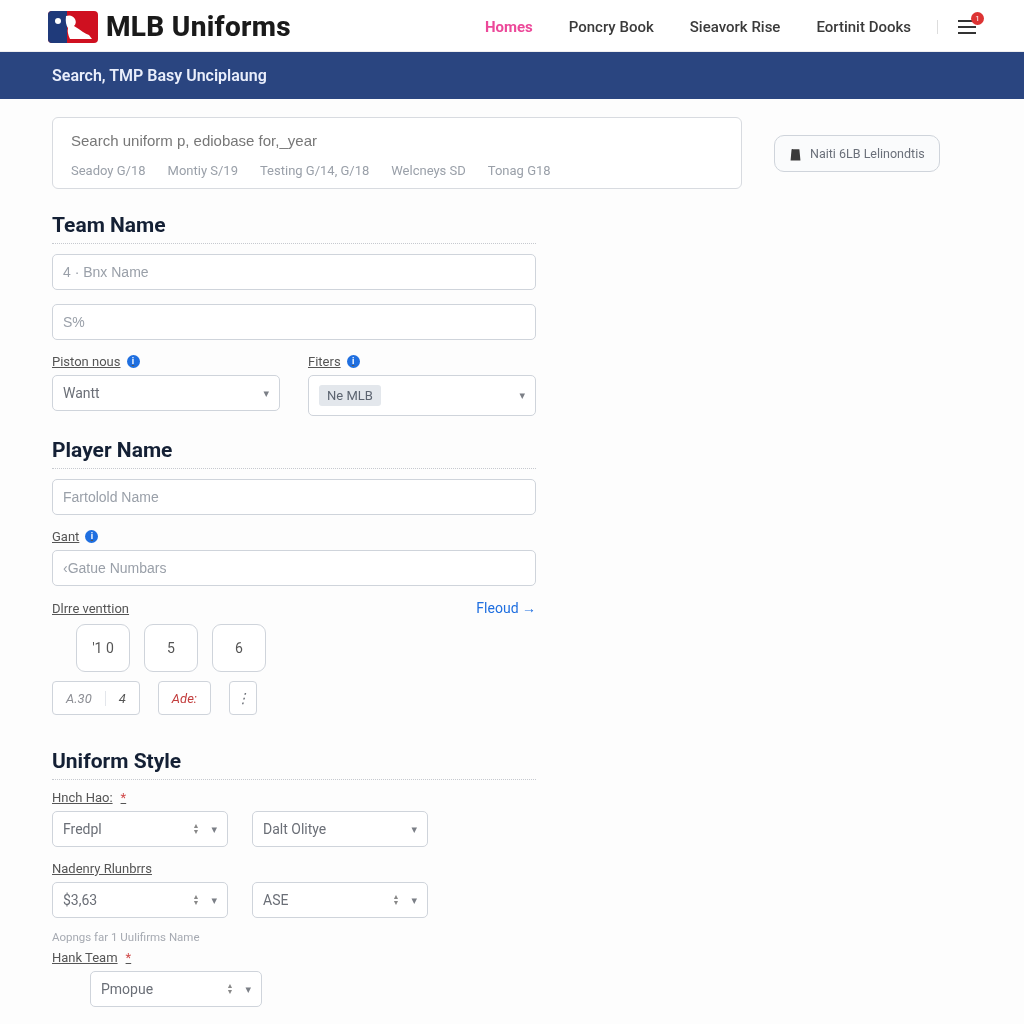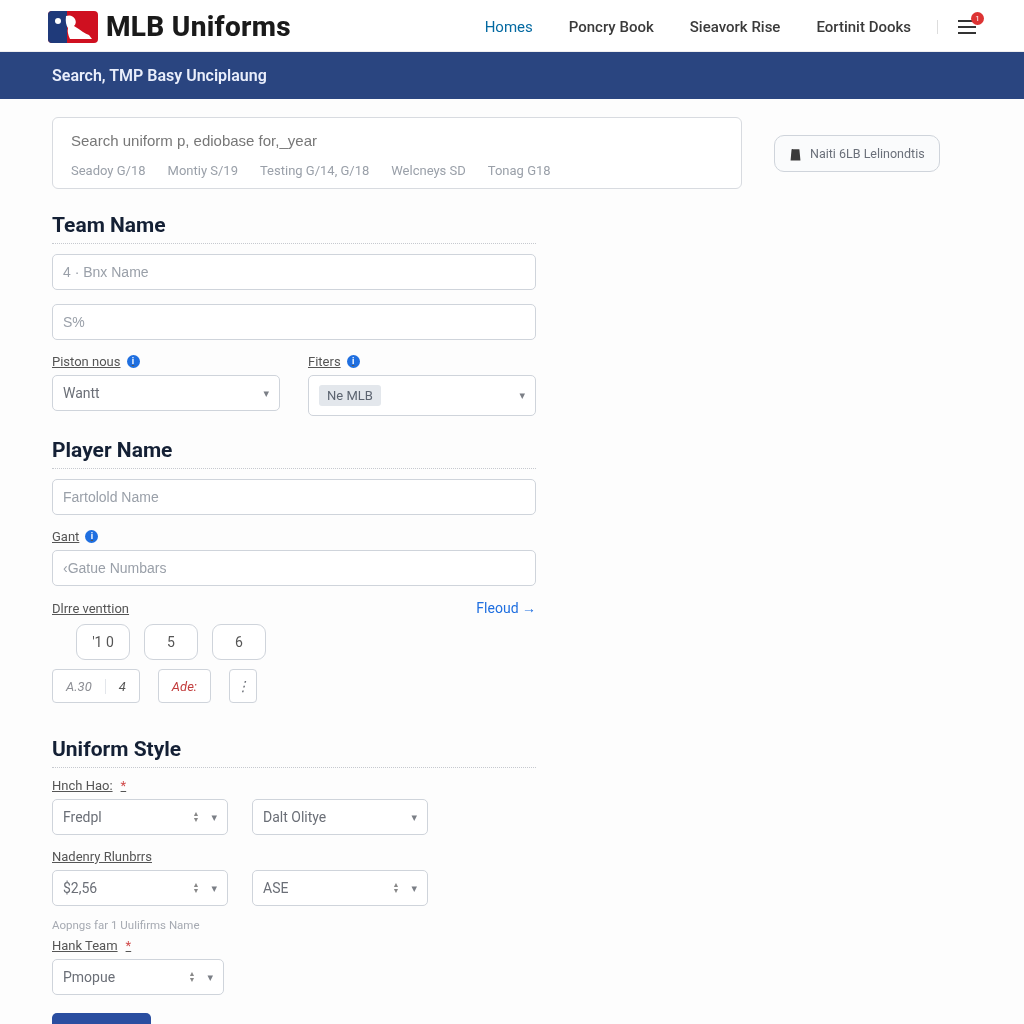--- a/index.html
+++ b/index.html
@@ -33,21 +33,21 @@
   }
   .mlb-badge svg { position: absolute; inset: 0; }
   .brand {
     font-size: 28px; font-weight: 800; letter-spacing: .3px; color: #1a1a1a;
   }
   nav.primary { margin-left: auto; display: flex; gap: 32px; }
   nav.primary a {
     text-decoration: none; color: #3a3a3a; font-size: 15px; font-weight: 500;
     padding: 6px 2px; cursor: pointer;
   }
-  nav.primary a.active { color: #0369a1; font-weight: 400; }
+  nav.primary a.active { color: #ec4899; font-weight: 700; }
   .top-right { display: flex; align-items: center; gap: 14px; margin-left: 24px; padding-left: 20px; border-left: 1px solid #ddd; }
   .menu-icon { width: 18px; height: 14px; position: relative; cursor: pointer; }
   .menu-icon span, .menu-icon::before, .menu-icon::after {
     content: ""; position: absolute; left: 0; right: 0; height: 2px; background: #333;
   }
   .menu-icon::before { top: 0; }
   .menu-icon span { top: 6px; }
   .menu-icon::after { bottom: 0; }
   .menu-notif {
     position: absolute; top: -8px; right: -8px;
@@ -125,21 +125,21 @@
   }
   .select .chev { color: #7b7f86; font-size: 11px; }
   .select .step { display: inline-flex; flex-direction: column; font-size: 7px; line-height: 6px; color: #888; margin-right: 6px; }
   .select-inner { display: flex; align-items: center; gap: 8px; color: #6b6f77; }
   .select .tag {
     background: #e3e7ec; border-radius: 3px; padding: 3px 8px; font-size: 13px; color: #5c6470;
   }
   
   .date-row { display: flex; align-items: center; gap: 14px; }
   .date-row .nbox {
-    width: 54px; height: 36px; border: 1px solid #cfd4db; border-radius: 9px;
+    width: 54px; height: 48px; border: 1px solid #cfd4db; border-radius: 9px;
     display: flex; align-items: center; justify-content: center; font-size: 14px; color: #555; background: #fff;
   }
   .dv { width: 484px; }
   .dv-head { display: flex; justify-content: space-between; align-items: baseline; }
   .linkish { color: #1f6fe0; font-size: 14px; cursor: pointer; }
   .seg-row { display: flex; gap: 18px; margin-top: 9px; font-style: italic; }
   .seg {
     height: 34px; border: 1px solid #cfd4db; border-radius: 4px;
     display: flex; align-items: center; background: #fff;
   }
@@ -147,21 +147,21 @@
   .seg .btn-red { color: #c23c3c; }
   .seg.split > span:first-child { border-right: 1px solid #e3e6eb; color: #8d8f95; }
   .seg.dots { width: 28px; justify-content: center; color: #6b6f77; }
 
   
   .style-grid { display: grid; grid-template-columns: 176px 176px; gap: 24px; }
   .style-grid .select { height: 36px; }
 
   .footnote { font-size: 11.5px; color: #a6aab2; margin: 12px 0 6px; }
 
-  .hank { width: 172px; }
+  .hank { width: 172px; margin-left: 38px; }
 
   button.submit {
     margin-top: 18px;
     background: #2a4ea0; color: #fff; border: none;
     padding: 11px 20px; border-radius: 5px; font-size: 14px; font-weight: 500;
     cursor: pointer;
   }
 </style>
 </head>
 <body>
@@ -305,21 +305,21 @@
           <span class="select-inner">Dalt Olitye</span>
           <span class="chev">▾</span>
         </div>
       </div>
 
       <div class="lbl" style="margin-top:14px;">
         <span>Nadenry Rlunbrrs</span>
       </div>
       <div class="style-grid">
         <div class="select">
-          <span class="select-inner">$2,56</span>
+          <span class="select-inner">$3,63</span>
           <span style="display:flex;align-items:center;gap:6px;">
             <span class="step">▲<br>▼</span>
             <span class="chev">▾</span>
           </span>
         </div>
         <div class="select">
           <span class="select-inner">ASE</span>
           <span style="display:flex;align-items:center;gap:6px;">
             <span class="step">▲<br>▼</span>
             <span class="chev">▾</span>

